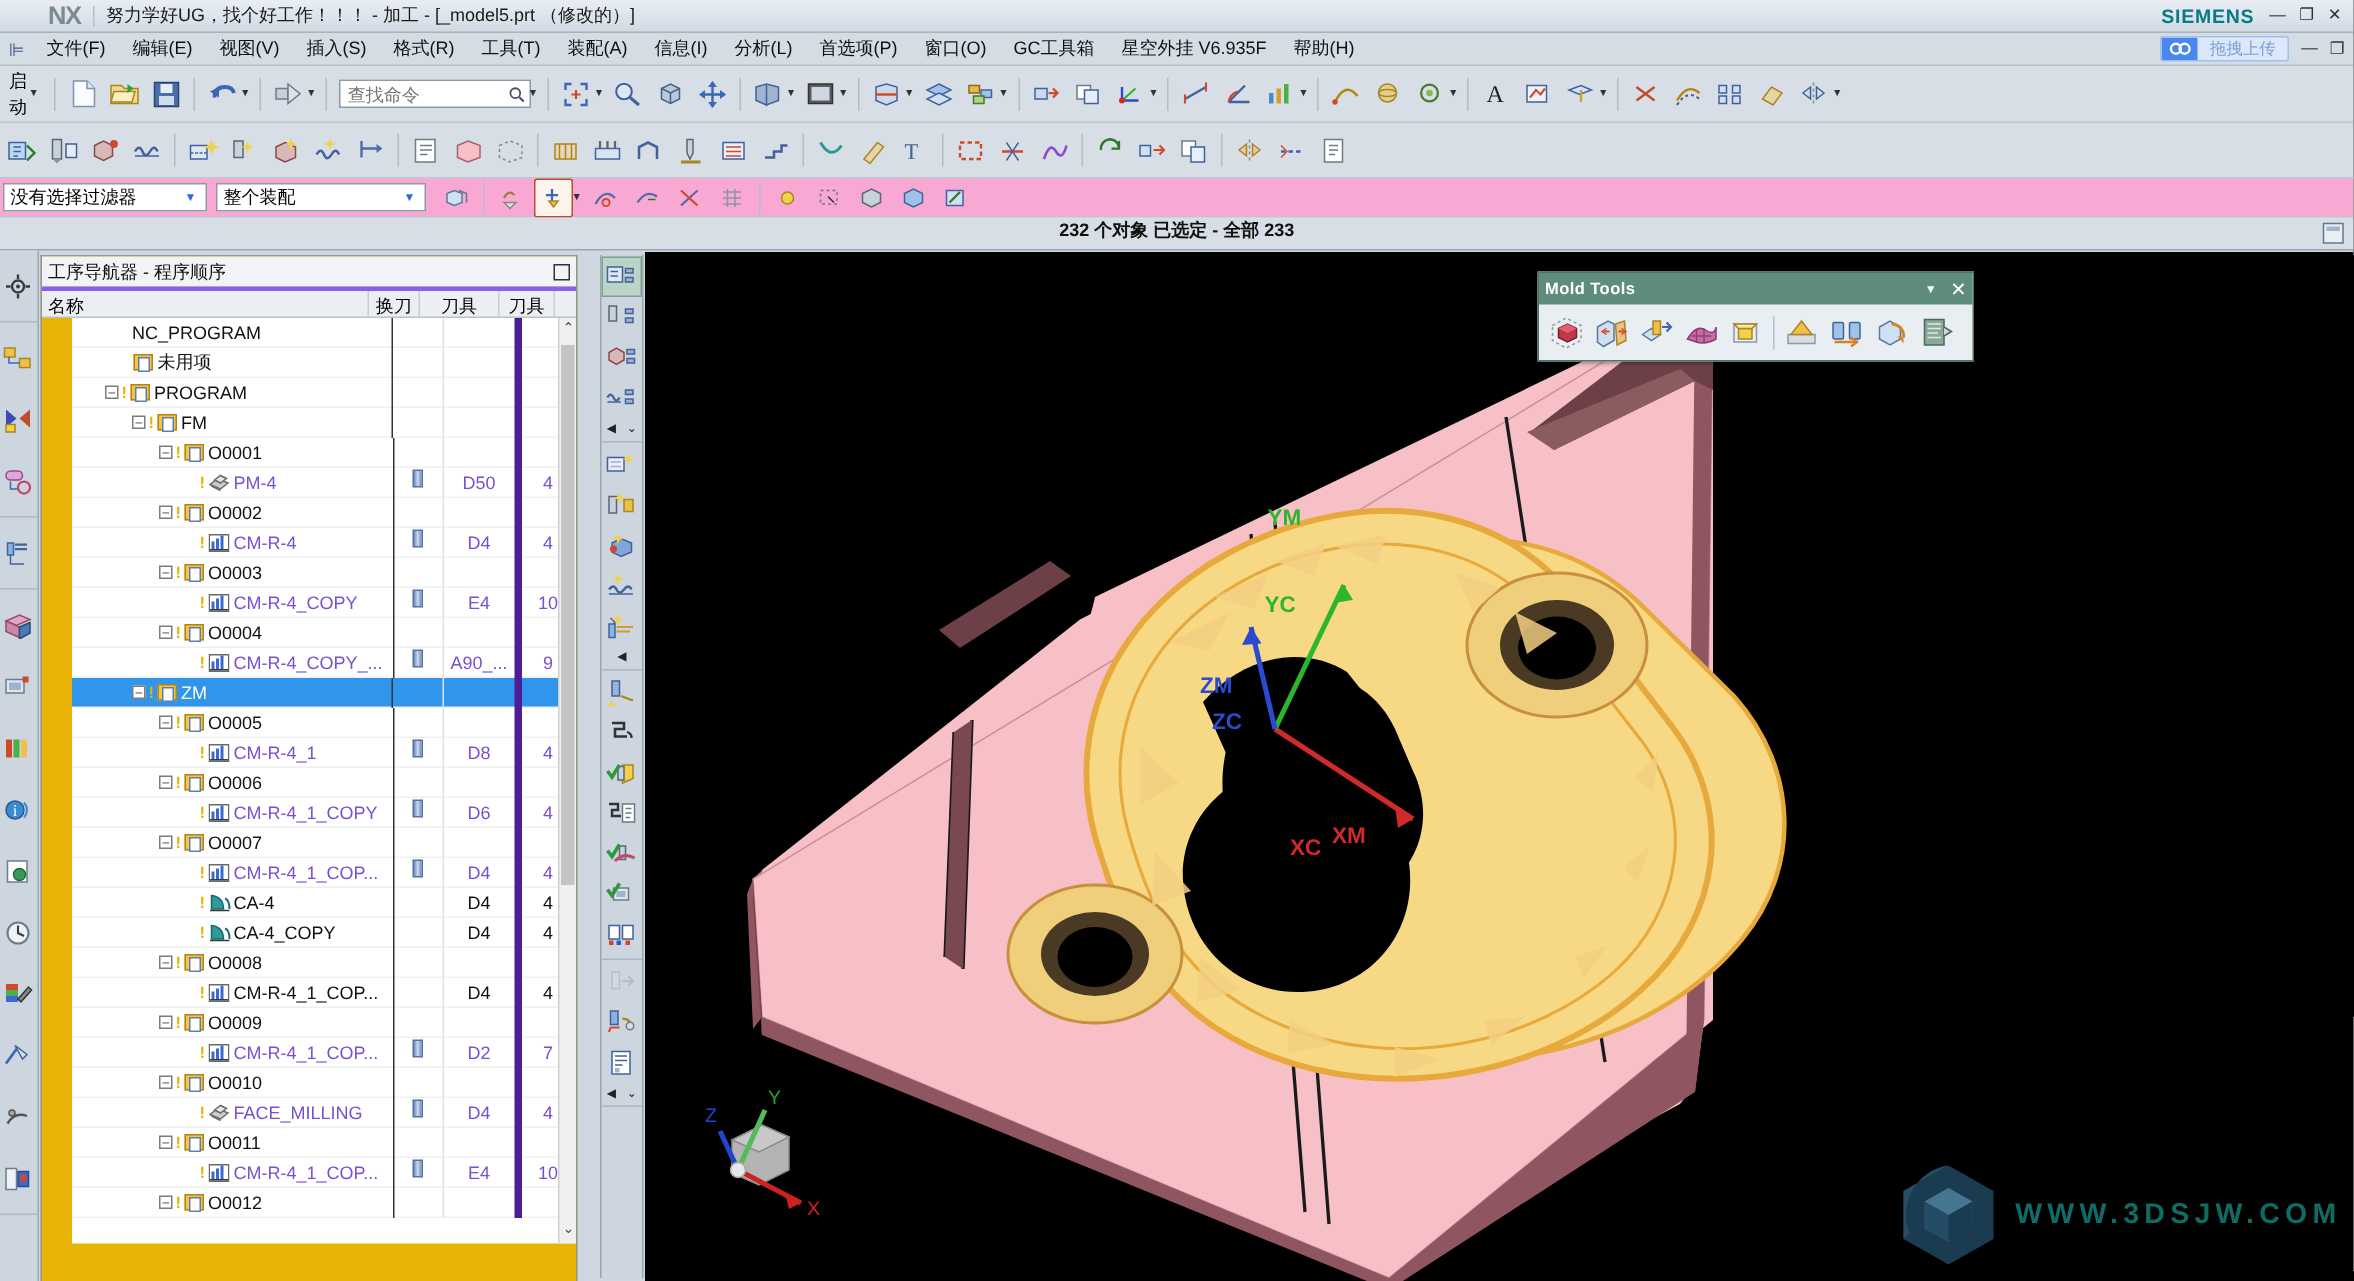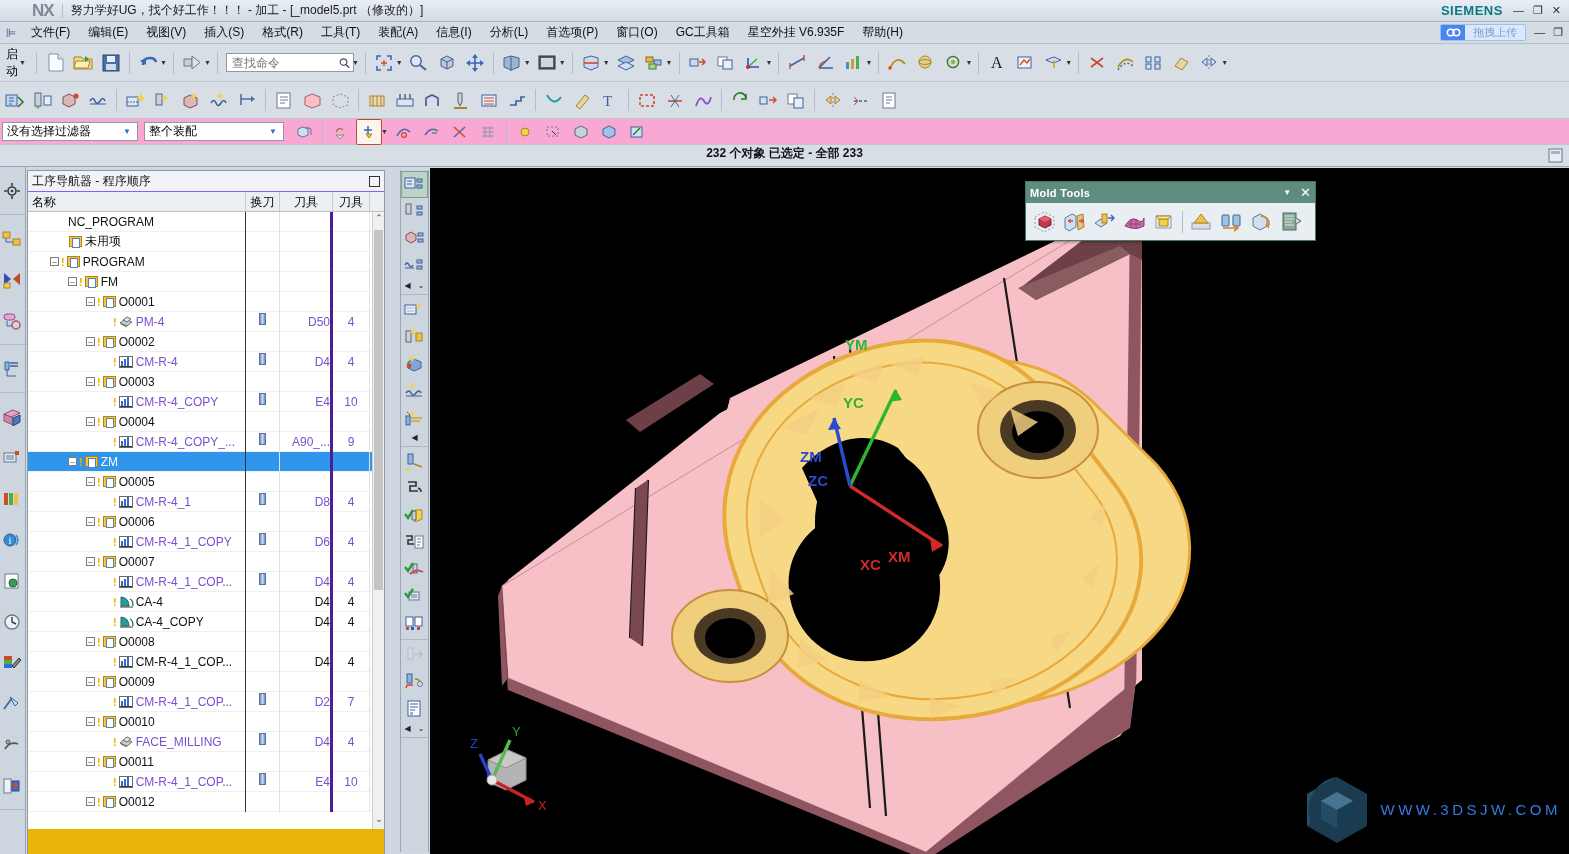--- a/index.html
+++ b/index.html
@@ -109,39 +109,39 @@
   .navpanel{
     position:absolute; left:27px; top:170px; width:358px; height:802px;
     background:#eab308; border:1px solid #8c98a4;
   }
   .nav-title{
     height:20px; background:#f1f3f6; display:flex; align-items:center;
     padding:0 4px; font-size:12px; color:#111;
   }
   .nav-title .pin{ margin-left:auto; width:11px;height:11px;border:1.5px solid #333; }
   .nav-head{
-    display:flex; height:21px; background:#eceff2; border-top:1px solid #8b5cf6;
+    display:flex; height:21px; background:#eceff2; border-top:3px solid #8b5cf6;
     border-bottom:1px solid #b9c2cb; font-size:12px;
   }
   .nav-head div{ border-right:1px solid #c4ccd4; padding:2px 4px; }
   .c-name{ width:218px; }
   .c-tc{ width:34px; text-align:center;}
   .c-tool{ width:53px; text-align:center;}
   .c-num{ width:37px; text-align:center;}
   .tree{
-    position:relative; height:617px; overflow:hidden; background:#fff;
+    position:relative; height:617px; overflow:hidden; background:#fff;margin-left:20px;
   }
   .trow{
     display:flex; height:20px; align-items:center; font-size:12px;
     border-bottom:1px solid #f0f0f0; position:relative;
   }
   .trow .cell-name{ width:218px; display:flex; align-items:center; overflow:hidden;
                     white-space:nowrap; border-right:1px solid #333; height:20px;}
   .trow .cell-tc{ width:34px; text-align:center; border-right:1px solid #e2e2e2; height:20px;}
-  .trow .cell-tool{ width:53px; text-align:right; border-right:3px solid #4c1d95; height:20px; line-height:20px;}
+  .trow .cell-tool{ width:53px; text-align:center; border-right:5px solid #4c1d95; height:20px; line-height:20px;}
   .trow .cell-num{ width:37px; text-align:center; border-right:1px solid #e2e2e2; height:20px; line-height:20px;}
   .trow.sel{ background:#2f96ec; color:#fff; }
   .trow.sel .lbl{ color:#fff !important; }
   .lbl{ white-space:nowrap; }
   .lbl.purple{ color:#7a4fd0; }
   .lbl.black{ color:#111; }
   .exp{
     width:9px;height:9px; border:1px solid #7c7c7c; background:#fff; color:#333;
     font-size:8px; line-height:7px; text-align:center; margin-right:2px; flex:0 0 auto;
   }
@@ -197,21 +197,21 @@
   .watermark{
     position:absolute; right:8px; bottom:8px; display:flex; align-items:center;
     opacity:.92;
   }
   .wm-text{ display:flex; flex-direction:column; margin-left:8px; }
   .wm-main{
     font-size:34px; font-weight:bold; color:#8e9296; letter-spacing:1px;
     line-height:34px; font-family:"Liberation Sans",sans-serif;
   }
   .wm-sub{
-    font-size:15px; font-weight:normal; color:#3b82f6; letter-spacing:3.5px;
+    font-size:19px; font-weight:bold; color:#0f766e; letter-spacing:3.5px;
     line-height:18px;
   }
 
   
   .mold{
     position:absolute; left:1025px; top:181px; width:291px; height:60px;
     background:#e9eef2; border:1px solid #4a7466; box-shadow:1px 1px 3px rgba(0,0,0,.4);
   }
   .mold-tb{
     height:21px; background:#5e8d80; display:flex; align-items:center;

